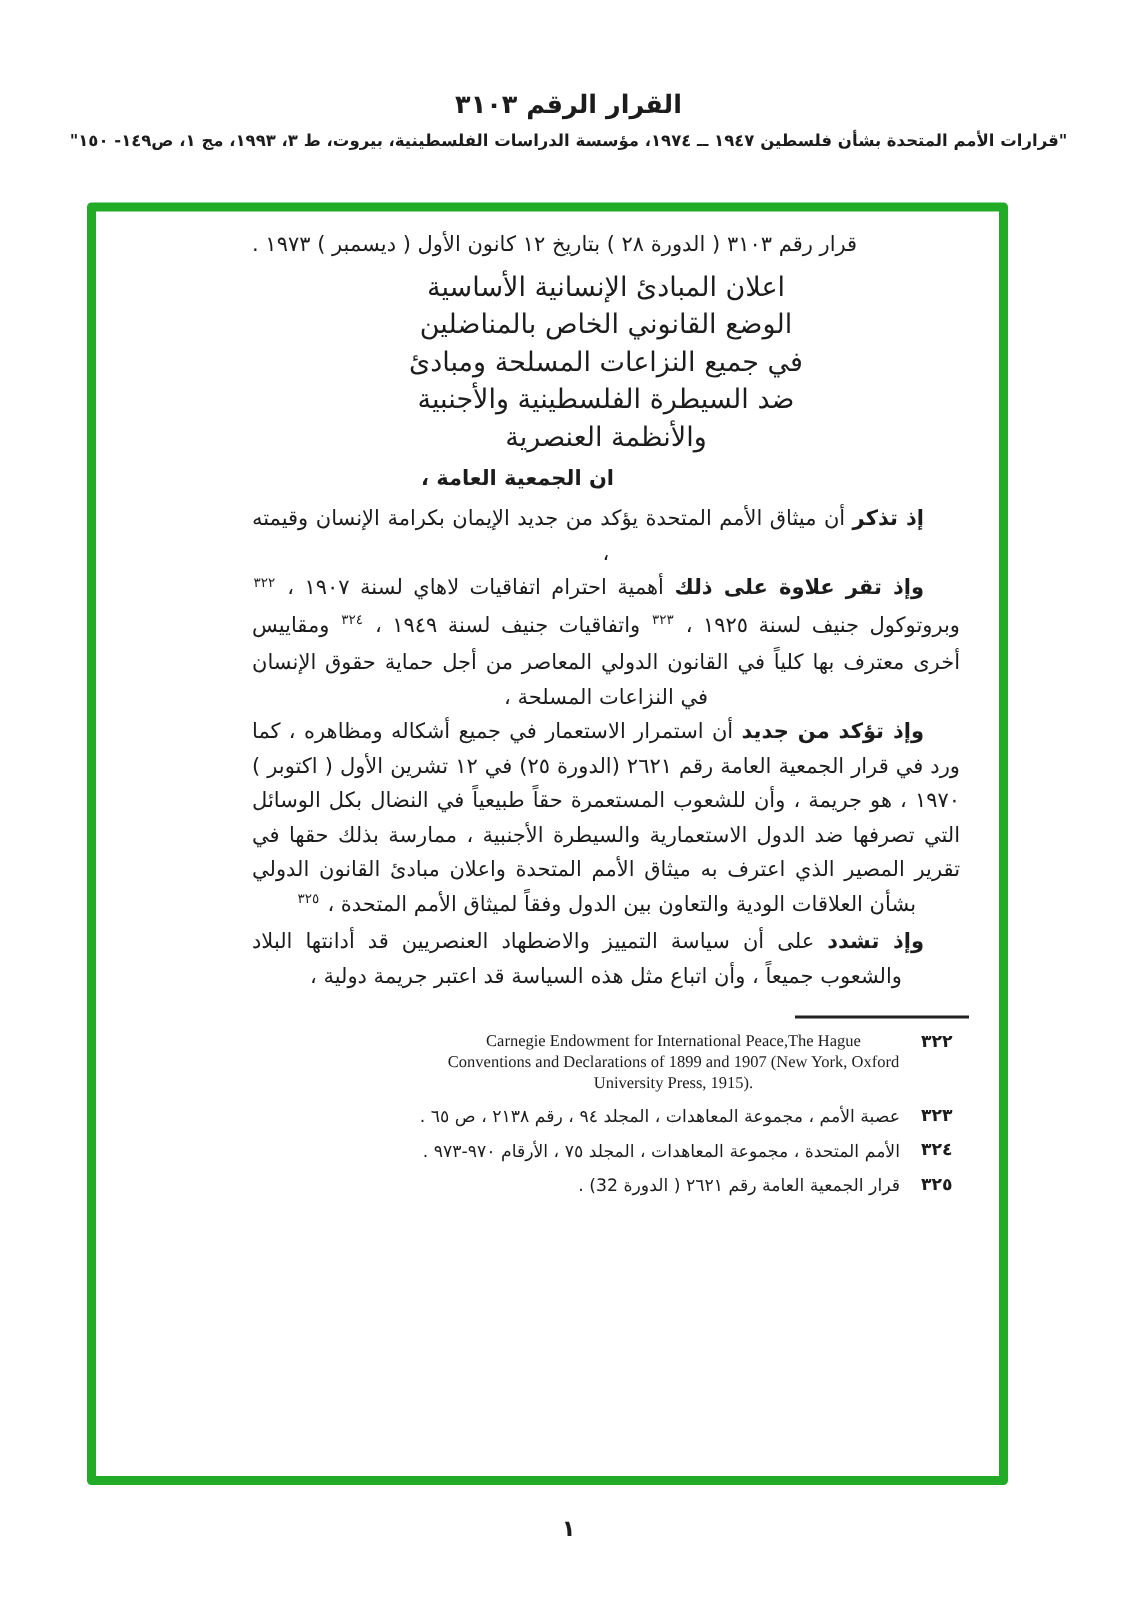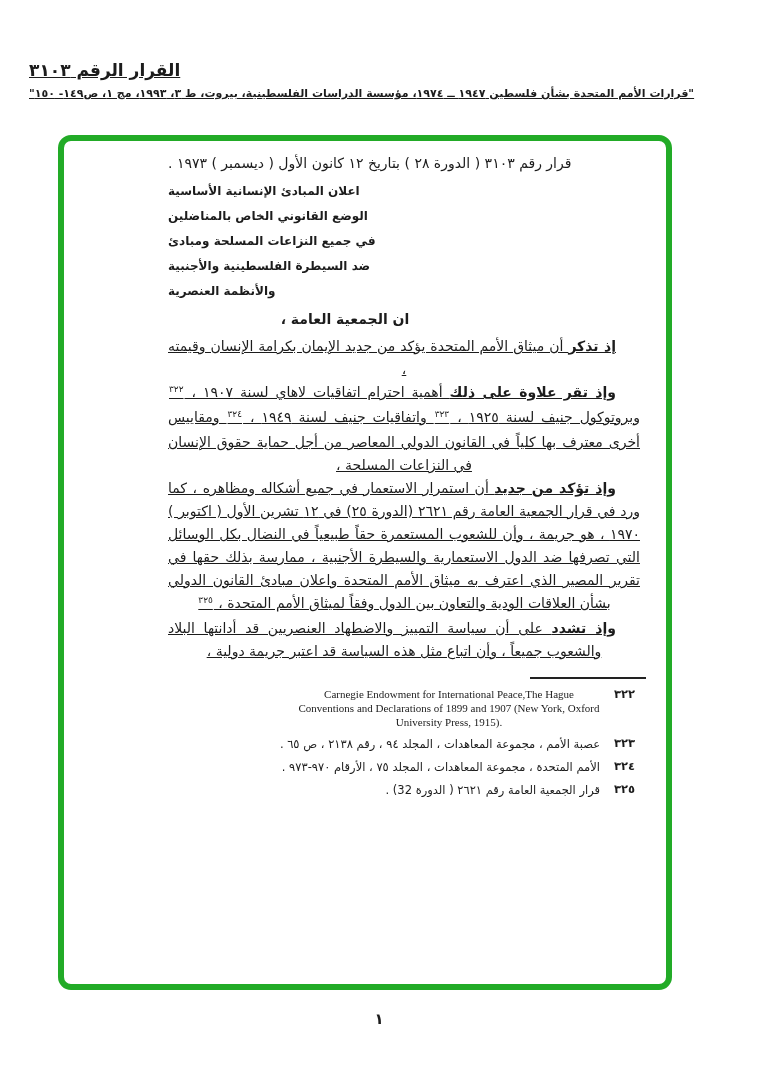--- a/index.html
+++ b/index.html
@@ -8,55 +8,54 @@
     position: relative;
     background: #ffffff;
     color: #1c1c1c;
     font-family: "DejaVu Sans", sans-serif;
     overflow: hidden;
   }
 
   
   .page-header {
     position: absolute; top: 60px; left: 29px; width: 700px;
-    text-align: left; direction: rtl; text-decoration: underline;
+    text-align: center; direction: rtl;
   }
   .doc-title { font-size: 17px; font-weight: bold; }
   .doc-source { font-size: 11px; font-weight: bold; margin-top: 7px; white-space: nowrap; }
 
   
   .frame {
     position: absolute; box-sizing: border-box;
     left: 58px; top: 135px; width: 614px; height: 855px;
-    border: 6px solid #22ab27; border-radius: 13px;
+    border: 6px solid #22ab27; border-radius: 3px;
     padding: 10px 26px 0 104px;
     direction: rtl;
     overflow: hidden;
     background: #ffffff;
   }
 
   
   .intro-line {
     margin: 0; font-size: 14px; line-height: 24px;
     text-align: justify; text-align-last: left;
   }
   .res-title {
-    margin: 4px 0 2px; font-weight: bold;
-    text-align: left; font-size: 12px; line-height: 25px;
+    margin: 4px 0 2px; font-weight: normal;
+    text-align: center; font-size: 18px; line-height: 25px;
   }
   .assembly {
     margin: 4px 118px 4px 0;
     font-weight: bold; font-size: 14px; line-height: 23px;
     text-align: center;
   }
   .para {
     margin: 0; font-size: 14px; line-height: 23px;
     text-align: justify; text-align-last: center;
     text-indent: 24px;
-    text-decoration: underline;
   }
   .para .lead { font-weight: bold; }
   .fn-ref { font-size: 9px; position: relative; top: -5px; margin: 0 1px; }
 
   
   .fn-divider {
     width: 116px; height: 0; border-top: 2px solid #222;
     margin: 14px -6px 8px auto;
   }
   .footnote { display: flex; direction: rtl; align-items: flex-start; margin-bottom: 7px; }

